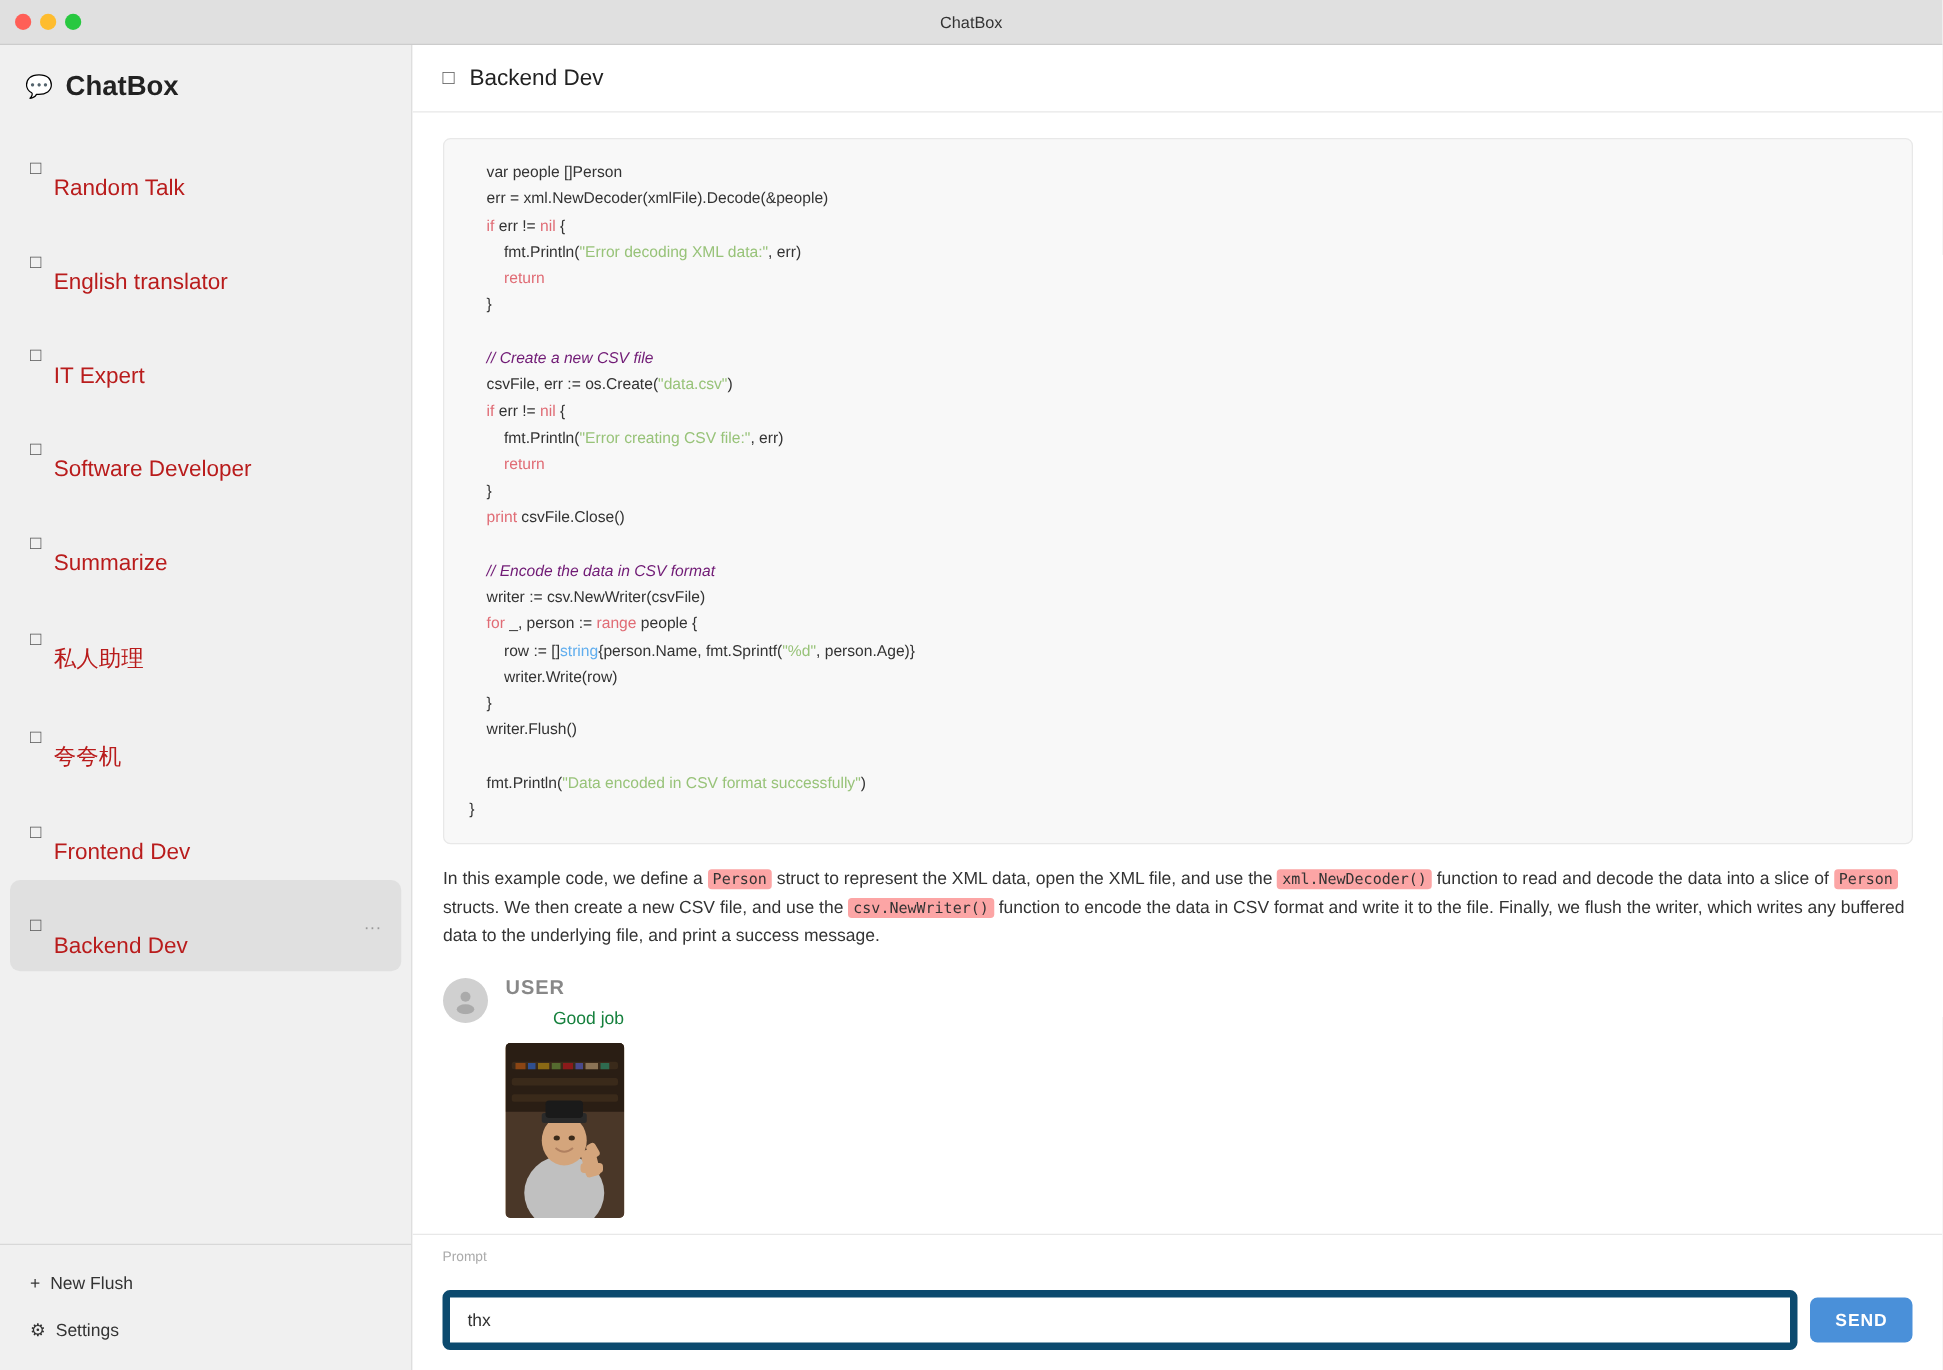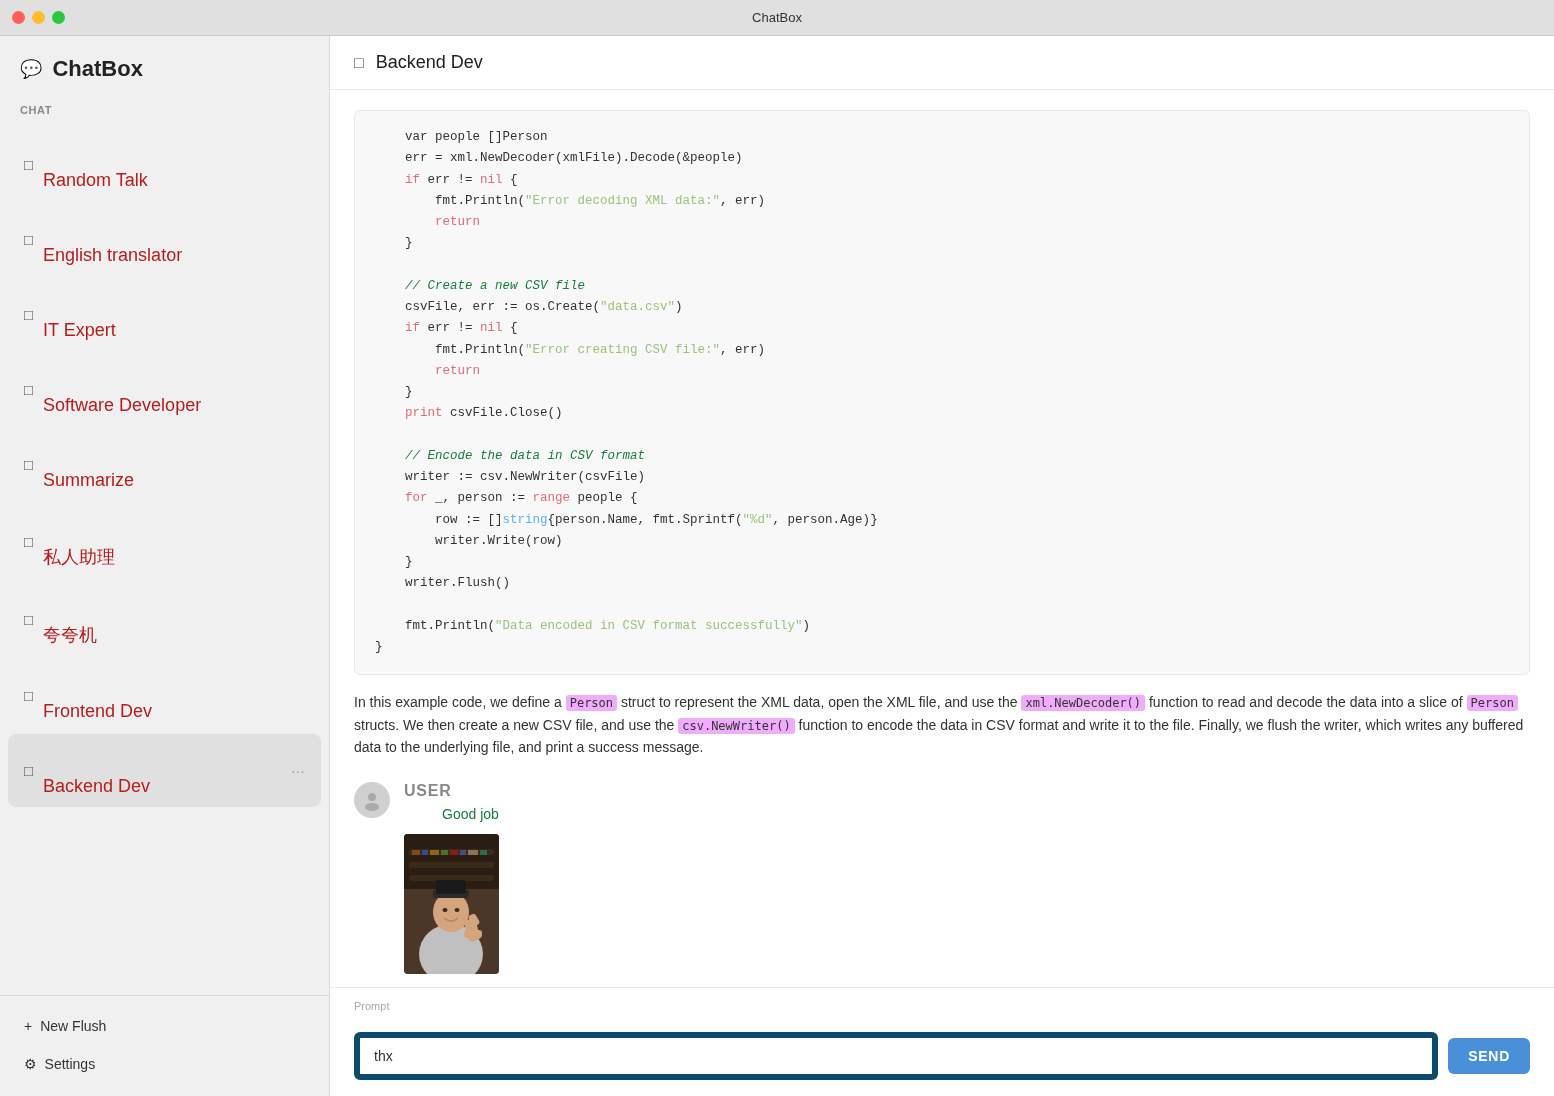--- a/index.html
+++ b/index.html
@@ -180,41 +180,41 @@
       padding: 20px 24px;
       position: relative;
     }
 
     
     .code-block {
       background: #f8f8f8;
       border: 1px solid #e8e8e8;
       border-radius: 6px;
       padding: 16px 20px;
-      font-family: Liberation Mono, monospace;
+      font-family: Liberation Sans, sans-serif;
       font-size: 12.5px;
       line-height: 1.7;
       margin-bottom: 16px;
       overflow-x: auto;
       white-space: pre;
     }
     .c-default { color: #333; }
     .c-string { color: #98c379; }
-    .c-comment { color: #15803d; font-style: italic; }
+    .c-comment { color: #701a75; font-style: italic; }
     .c-red { color: #e06c75; }
     .c-blue { color: #61aeee; }
 
     .response-text {
       font-size: 14px;
       color: #333;
       line-height: 1.6;
       margin-bottom: 8px;
     }
     .response-text code {
-      background: #f0abfc;
+      background: #fca5a5;
       border-radius: 3px;
       padding: 1px 4px;
       font-family: "SF Mono", "Monaco", monospace;
       font-size: 12px;
     }
 
     
     .chat-area::-webkit-scrollbar {
       width: 8px;
     }
@@ -327,21 +327,20 @@
 </div>
 
 <div class="app-container">
 
   <div class="sidebar">
     <div class="sidebar-header">
       <span class="sidebar-header-icon">💬</span>
       <span class="sidebar-header-title">ChatBox</span>
     </div>
 
-    <div class="sidebar-section-label">CHAT</div>
 
     <div class="sidebar-items">
 
       <div class="sidebar-item">
         <span class="sidebar-item-icon">□</span>
         <span class="sidebar-item-label">Random Talk</span>
         <span class="sidebar-item-menu">···</span>
       </div>
 
       <div class="sidebar-item">

